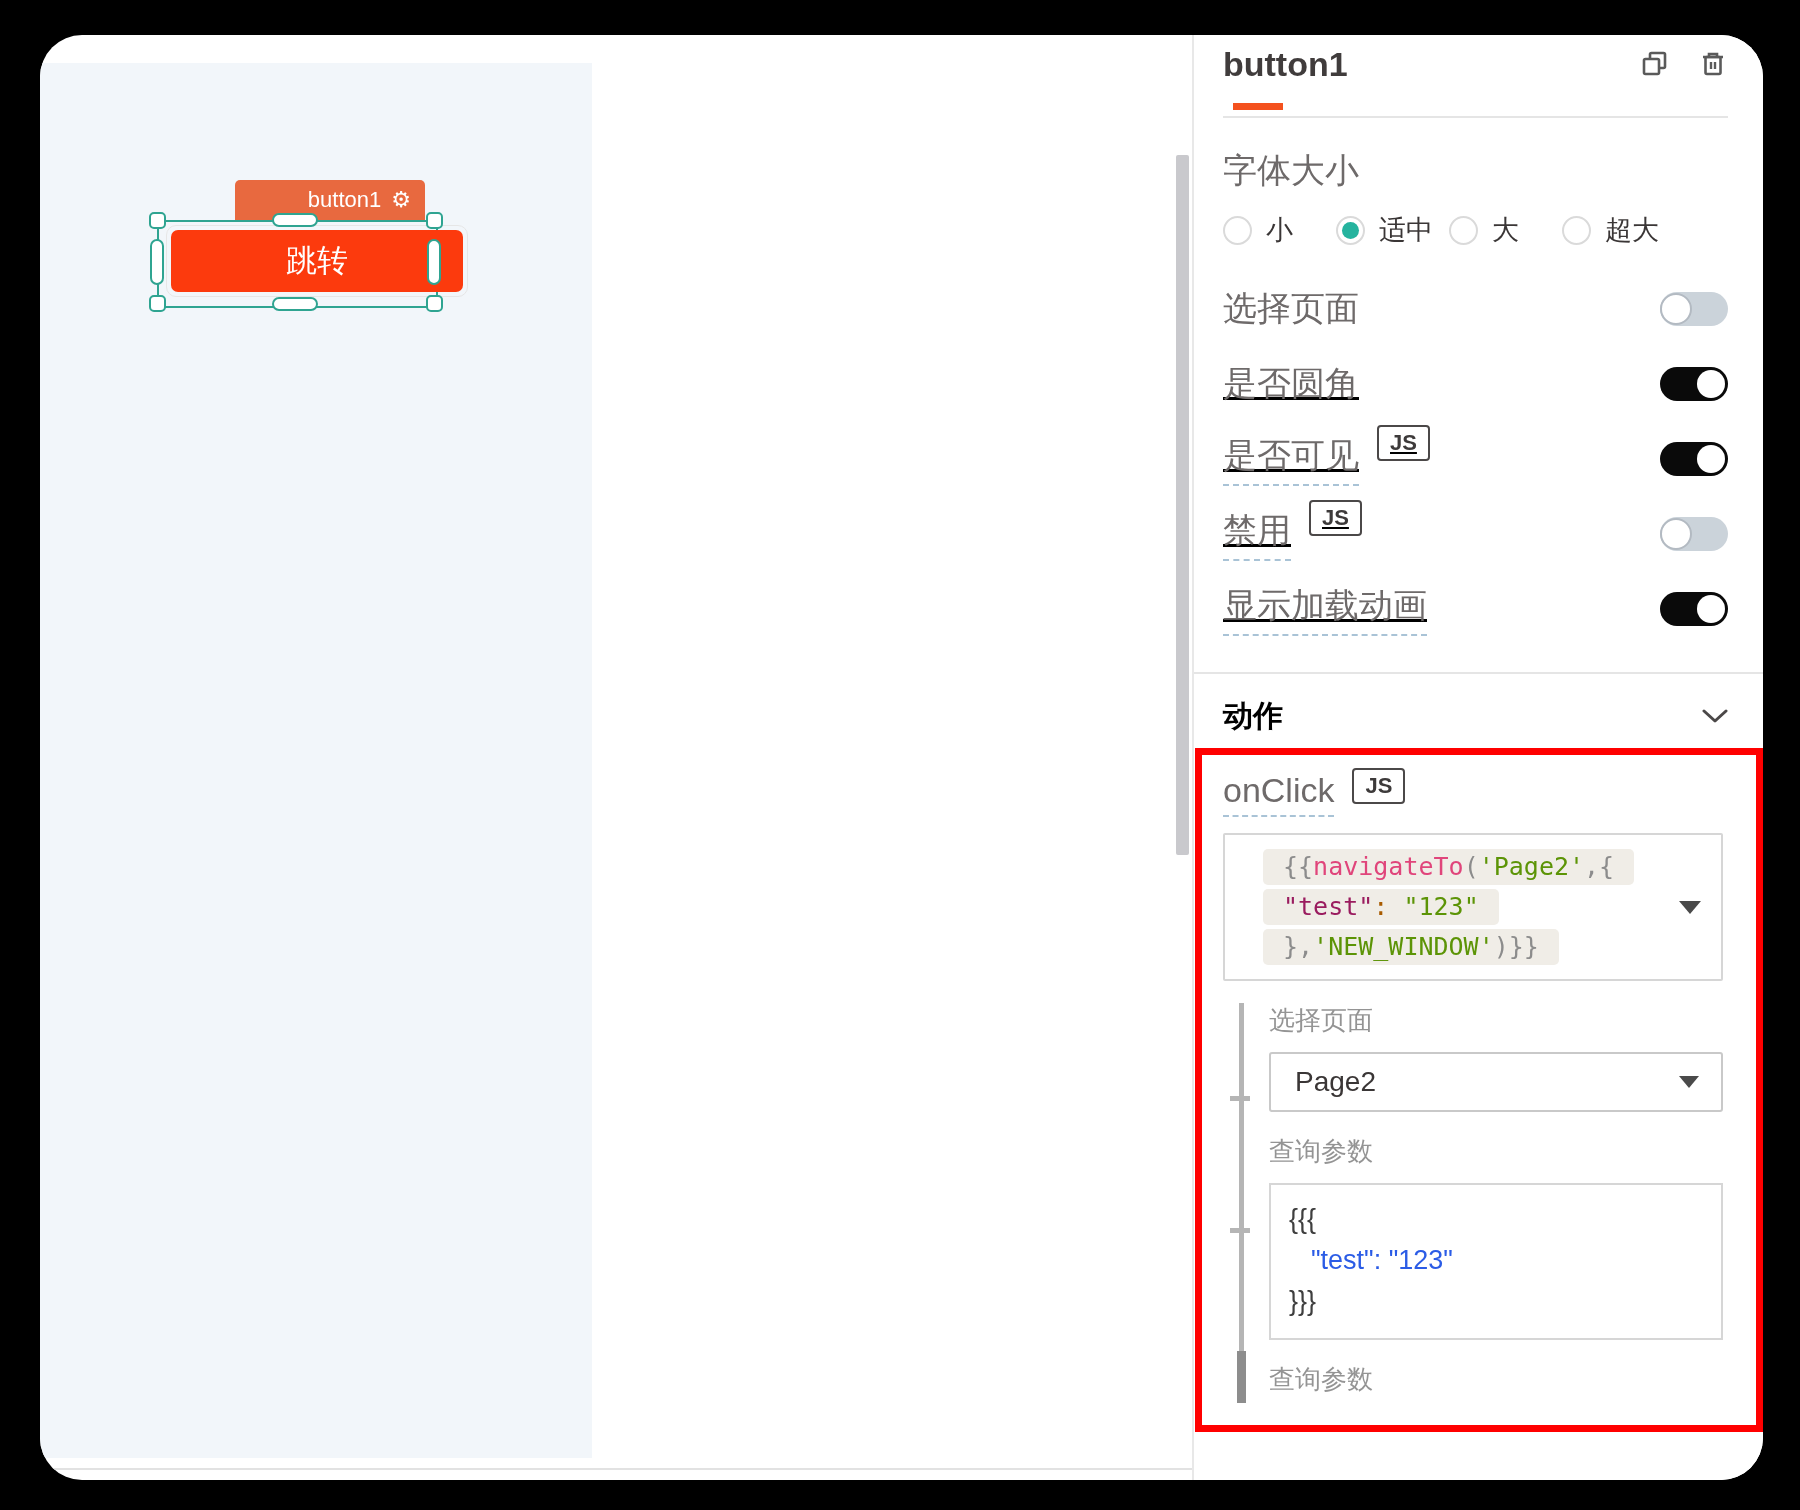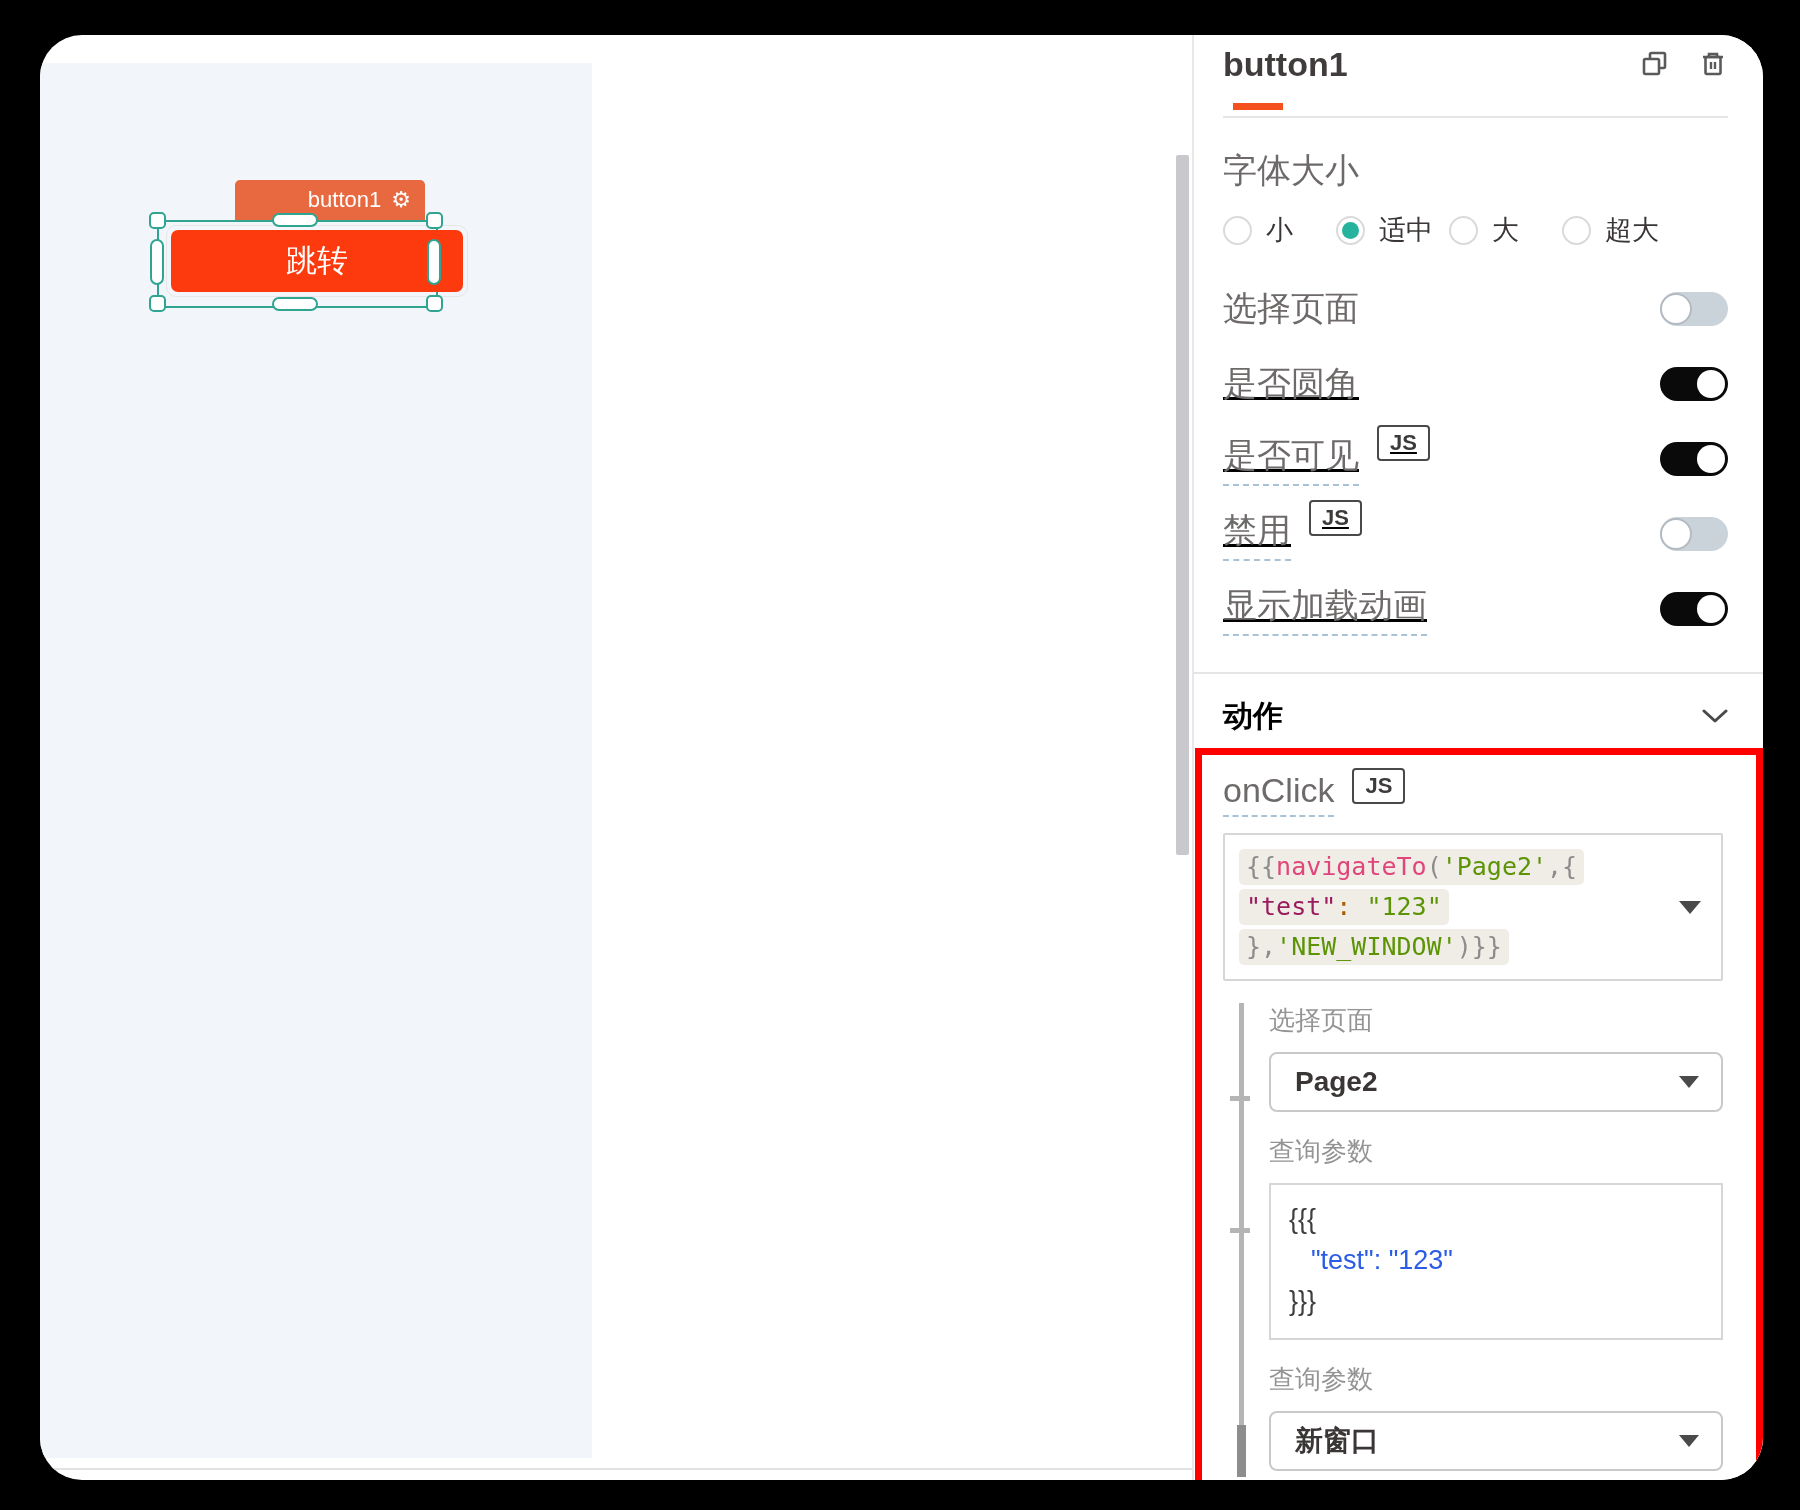--- a/index.html
+++ b/index.html
@@ -66,35 +66,35 @@
   .divider2{margin:42px -35px 0 -29px;height:2px;background:#E5E5E5;}
   
   .action-header{margin-top:24px;height:36px;display:flex;align-items:center;justify-content:space-between;cursor:pointer;}
   .action-title{font-size:30px;font-weight:bold;color:#000000;}
   .red-box{margin:14px -35px 0 -28px;border:7px solid #FF0000;
       padding:16px 33px 22px 21px;}
   .onclick-row{display:flex;align-items:center;}
   .editor{margin-top:16px;border:2px solid #D6D6D6;border-radius:2px;background:#fff;
       padding:12px 60px 12px 14px;position:relative;cursor:text;}
   .code-line{line-height:40px;font-family:"DejaVu Sans Mono",monospace;font-size:25px;}
-  .code-chip{background:#F0EDE7;border-radius:5px;padding:1px 7px;display:inline-block;line-height:34px;}
+  .code-chip{background:#F0EDE7;border-radius:5px;padding:1px 20px;display:inline-block;line-height:34px;margin-left:24px;}
   .tok-br{color:#8C8C8C;} .tok-fn{color:#E0457B;} .tok-str{color:#5C9406;}
   .tok-prop{color:#9A1C5F;} .tok-colon{color:#A85B00;}
   .caret{width:0;height:0;border-left:11px solid transparent;border-right:11px solid transparent;
       border-top:13px solid #4A4A4A;}
   .editor .caret{position:absolute;right:20px;top:50%;margin-top:-6px;}
   
   .tree{position:relative;margin-left:16px;padding-left:30px;padding-bottom:6px;}
   .vline{position:absolute;left:0;top:0;bottom:0;width:5px;background:#B5B5B5;}
   .tick{position:absolute;left:-9px;width:20px;height:5px;background:#B5B5B5;}
   .endcap{position:absolute;left:-2px;bottom:0;width:9px;height:52px;background:#8D8D8D;}
   .field-label{margin-top:22px;font-size:26px;color:#949494;}
-  .select{margin-top:14px;height:60px;border:2px solid #C9C9C9;border-radius:8px;
+  .select{margin-top:14px;height:60px;border:2px solid #C9C9C9;border-radius:3px;
       display:flex;align-items:center;justify-content:space-between;
-      padding:0 22px 0 24px;box-sizing:border-box;cursor:pointer;background:#fff;font-weight:bold;}
+      padding:0 22px 0 24px;box-sizing:border-box;cursor:pointer;background:#fff;}
   .select-value{font-size:28px;color:#3A3636;}
   .select .caret{border-left-width:10px;border-right-width:10px;border-top-width:12px;}
   .qbox{margin-top:14px;border:2px solid #D6D6D6;background:#fff;
       padding:14px 18px 16px 18px;font-size:27px;line-height:41px;color:#3F3F3F;cursor:text;}
   .q-blue{color:#2B5CE6;padding-left:22px;}
 </style>
 </head>
 <body>
 
 <div class="window">
@@ -245,21 +245,17 @@
         </div>
 
         <div class="field-label">查询参数</div>
         <div class="qbox">
           <div>{{{</div>
           <div class="q-blue">"test": "123"</div>
           <div>}}}</div>
         </div>
 
         <div class="field-label">查询参数</div>
-        <div class="select">
-          <span class="select-value">新窗口</span>
-          <span class="caret"></span>
-        </div>
       </div>
     </div>
 
   </div>
 </div>
 
 </body></html>

